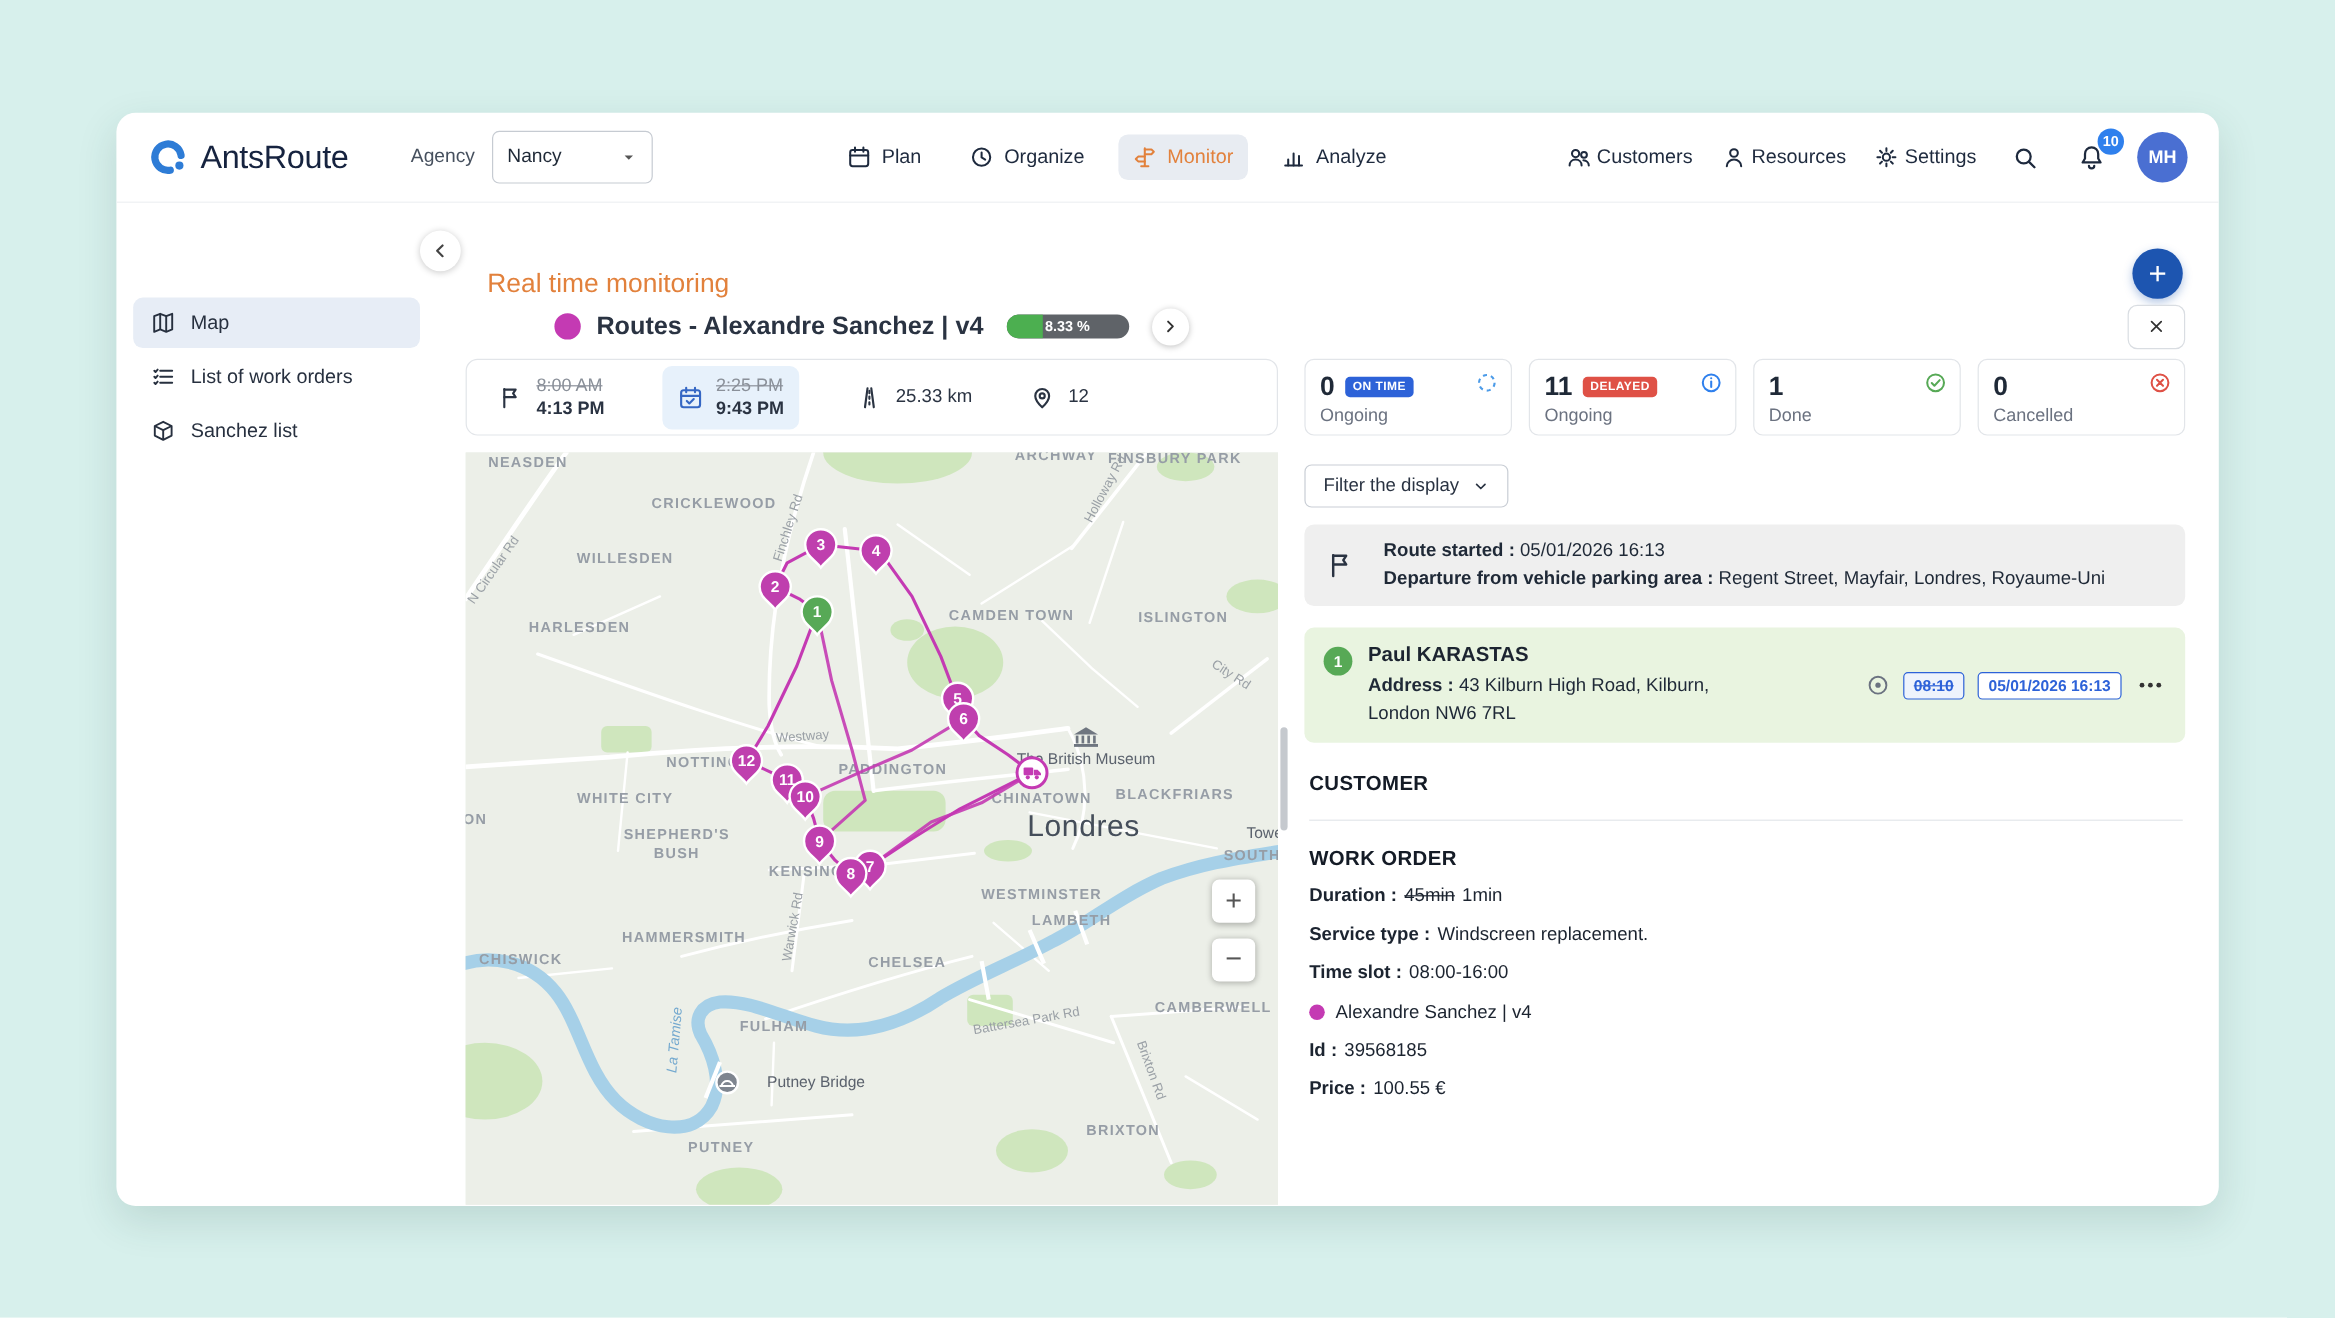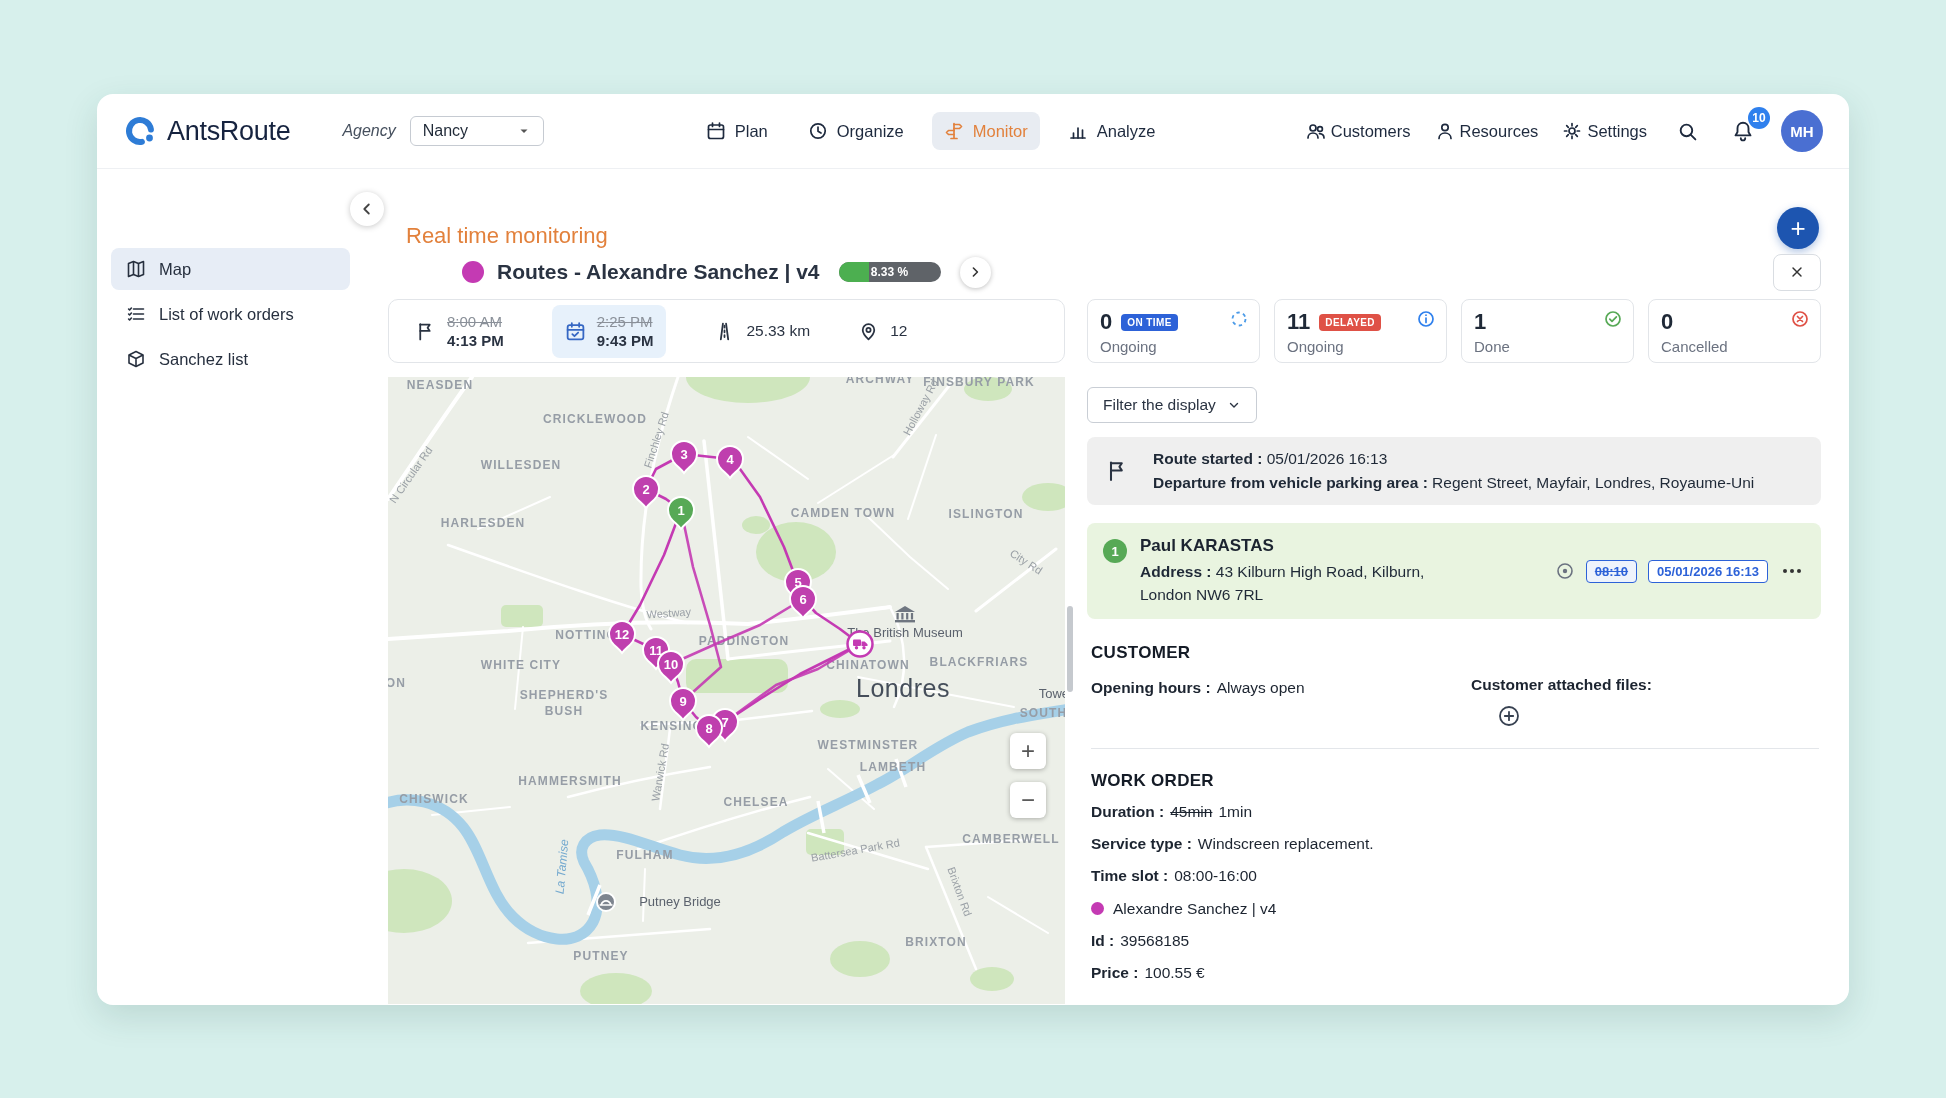--- a/index.html
+++ b/index.html
@@ -12,22 +12,22 @@
   .app {
     position:absolute; left:97px; top:94px; width:1752px; height:911px;
     background:#fff; border-radius:16px; overflow:hidden;
     box-shadow:0 12px 34px rgba(25,70,65,.14);
   }
   
   .navbar { height:75px; display:flex; align-items:center; padding:0 26px; border-bottom:1px solid #eef0f3; }
   .logo { display:flex; align-items:center; gap:10px; }
   .logo-text { font-size:27px; font-weight:400; color:#16233f; letter-spacing:-0.3px; }
   .agency { margin-left:52px; display:flex; align-items:center; gap:14px; }
-  .agency-label { font-size:16px; color:#46505e;font-style:italic; }
-  .agency-select { width:134px; height:30px; border:1px solid #c6cbd2; border-radius:6px; background:#fff;
+  .agency-label { font-size:16px; color:#46505e; }
+  .agency-select { width:134px; height:44px; border:1px solid #c6cbd2; border-radius:6px; background:#fff;
     display:flex; align-items:center; justify-content:space-between; padding:0 12px; font-size:16px; color:#1f2937; cursor:pointer; }
   .main-nav { display:flex; gap:16px; margin-left:150px; align-items:center; }
   .nav-item { display:flex; align-items:center; gap:9px; font-size:16.5px; color:#1e2a3e; padding:9px 12px; border-radius:8px; cursor:pointer; }
   .nav-item.active { background:#e8ecf2; color:#e2813c; }
   .nav-right { margin-left:auto; display:flex; align-items:center; gap:20px; }
   .nav-right .nav-item { padding:6px 2px; gap:5px; }
   .icon-btn { position:relative; width:36px; height:36px; display:flex; align-items:center; justify-content:center; cursor:pointer; color:#1e2a3e; }
   .notif-badge { position:absolute; top:-6px; right:-9px; background:#2f80ed; color:#fff; font-size:12px; font-weight:700;
     min-width:22px; height:22px; border-radius:11px; display:flex; align-items:center; justify-content:center; padding:0 4px; }
   .avatar { width:42px; height:42px; border-radius:50%; background:#4a6fd2; color:#fff; font-size:15px; font-weight:700;
@@ -587,36 +587,20 @@
               <span class="dots">
                   <i></i>
                   <i></i>
                   <i></i>
                 </span>
             </div>
           </div>
 
           <div class="detail">
             <div class="section-h">CUSTOMER</div>
-            <div class="cust-row">
-              <div class="cust-left">
-                <div class="kv">
-                  <b>Opening hours :</b><span>Always open</span>
-                </div>
-              </div>
-              <div class="attach">
-                <div class="attach-label">Customer attached files:</div>
-                <div class="plus-icon">
-                  <svg class="ic" width="24" height="24" viewBox="0 0 20 20" fill="none" stroke="currentColor" stroke-width="1.5" stroke-linecap="round">
-                      <circle cx="10" cy="10" r="7.5"></circle>
-                      <path d="M10 6.5v7M6.5 10h7"></path>
-                    </svg>
-                </div>
-              </div>
-            </div>
             <div class="divider"></div>
 
             <div class="section-h">WORK ORDER</div>
             <div class="kv">
               <b>Duration :</b><s>45min</s><span>1min</span>
             </div>
             <div class="kv">
               <b>Service type :</b><span>Windscreen replacement.</span>
             </div>
             <div class="kv">

